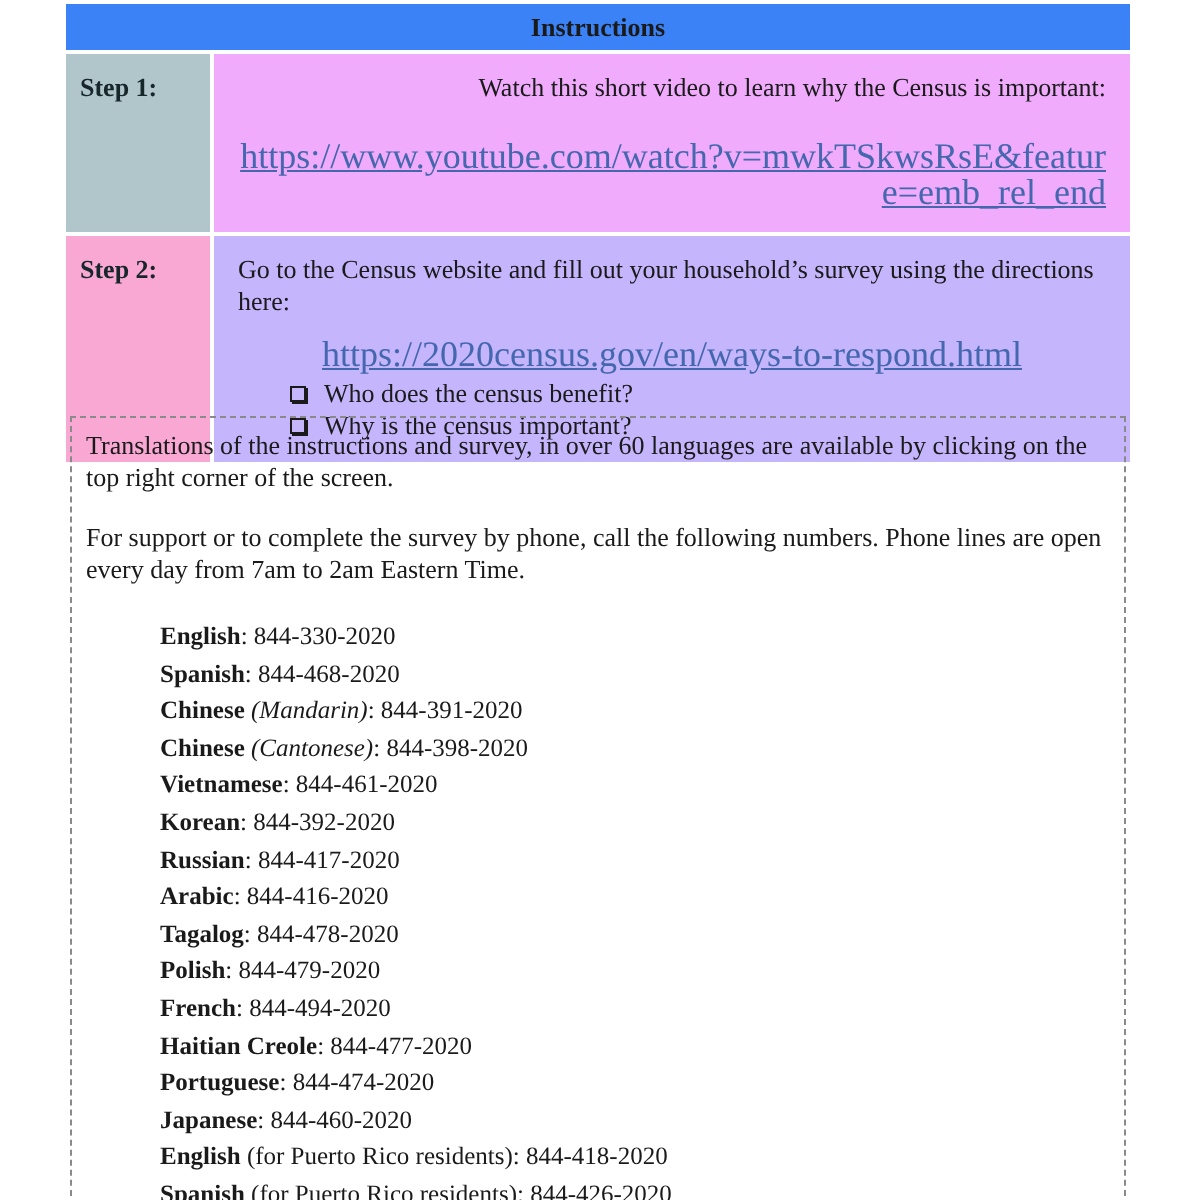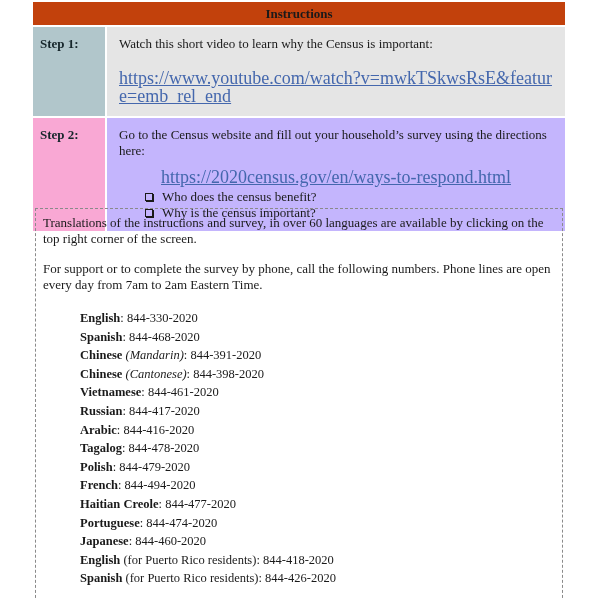--- a/index.html
+++ b/index.html
@@ -13,21 +13,21 @@
   .instructions-table {
     position: absolute;
     left: 33px; top: 2px;
     width: 532px;
     background: #ffffff;
     display: flex;
     flex-direction: column;
     gap: 2px;
   }
   .table-header {
-    background: #c2410c;
+    background: #3b82f6;
     text-align: center;
     font-weight: bold;
     font-size: 13px;
     padding: 4px 0 3px 0;
   }
   .table-row {
     display: grid;
     grid-template-columns: 72px 1fr;
     gap: 2px;
   }
@@ -37,21 +37,21 @@
     padding: 9px 4px 0 7px;
     color: #16262b;
   }
   .row-step1 .step-label-cell { background: #b1c6cb; }
   .row-step2 .step-label-cell { background: #f9a8d4; }
   .step-content-cell {
     font-size: 13px;
     padding: 9px 12px 10px 12px;
     line-height: 16px;
   }
-  .row-step1 .step-content-cell { background: #e5e5e5; min-height: 77px; }
+  .row-step1 .step-content-cell { background: #f0abfc; min-height: 77px; text-align: right; }
   .row-step2 .step-content-cell { background: #c4b5fd; min-height: 97px; }
   a.doc-link {
     color: #4467ad;
     text-decoration: underline;
     font-size: 18px;
     word-break: break-all;
   }
   .step1-link-line { margin-top: 18px; }
   .step2-link-line { margin-top: 10px; text-align: center; }
   .step2-followup { margin-top: 21px; }
@@ -118,20 +118,21 @@
 
 <div class="notes-box">
   <div class="note-para">Translations of the instructions and survey, in over 60 languages are available by clicking on the top right corner of the screen.</div>
   <div class="note-para">For support or to complete the survey by phone, call the following numbers. Phone lines are open every day from 7am to 2am Eastern Time.</div>
   <div class="phone-list">
       <div class="phone-item"><b>English</b>: 844-330-2020</div>
       <div class="phone-item"><b>Spanish</b>: 844-468-2020</div>
       <div class="phone-item"><b>Chinese</b><span style="font-style: italic;"> (Mandarin)</span>: 844-391-2020</div>
       <div class="phone-item"><b>Chinese</b><span style="font-style: italic;"> (Cantonese)</span>: 844-398-2020</div>
       <div class="phone-item"><b>Vietnamese</b>: 844-461-2020</div>
+      <div class="phone-item"><b>Korean</b>: 844-392-2020</div>
       <div class="phone-item"><b>Russian</b>: 844-417-2020</div>
       <div class="phone-item"><b>Arabic</b>: 844-416-2020</div>
       <div class="phone-item"><b>Tagalog</b>: 844-478-2020</div>
       <div class="phone-item"><b>Polish</b>: 844-479-2020</div>
       <div class="phone-item"><b>French</b>: 844-494-2020</div>
       <div class="phone-item"><b>Haitian Creole</b>: 844-477-2020</div>
       <div class="phone-item"><b>Portuguese</b>: 844-474-2020</div>
       <div class="phone-item"><b>Japanese</b>: 844-460-2020</div>
       <div class="phone-item"><b>English</b><span> (for Puerto Rico residents)</span>: 844-418-2020</div>
       <div class="phone-item"><b>Spanish</b><span> (for Puerto Rico residents)</span>: 844-426-2020</div>

